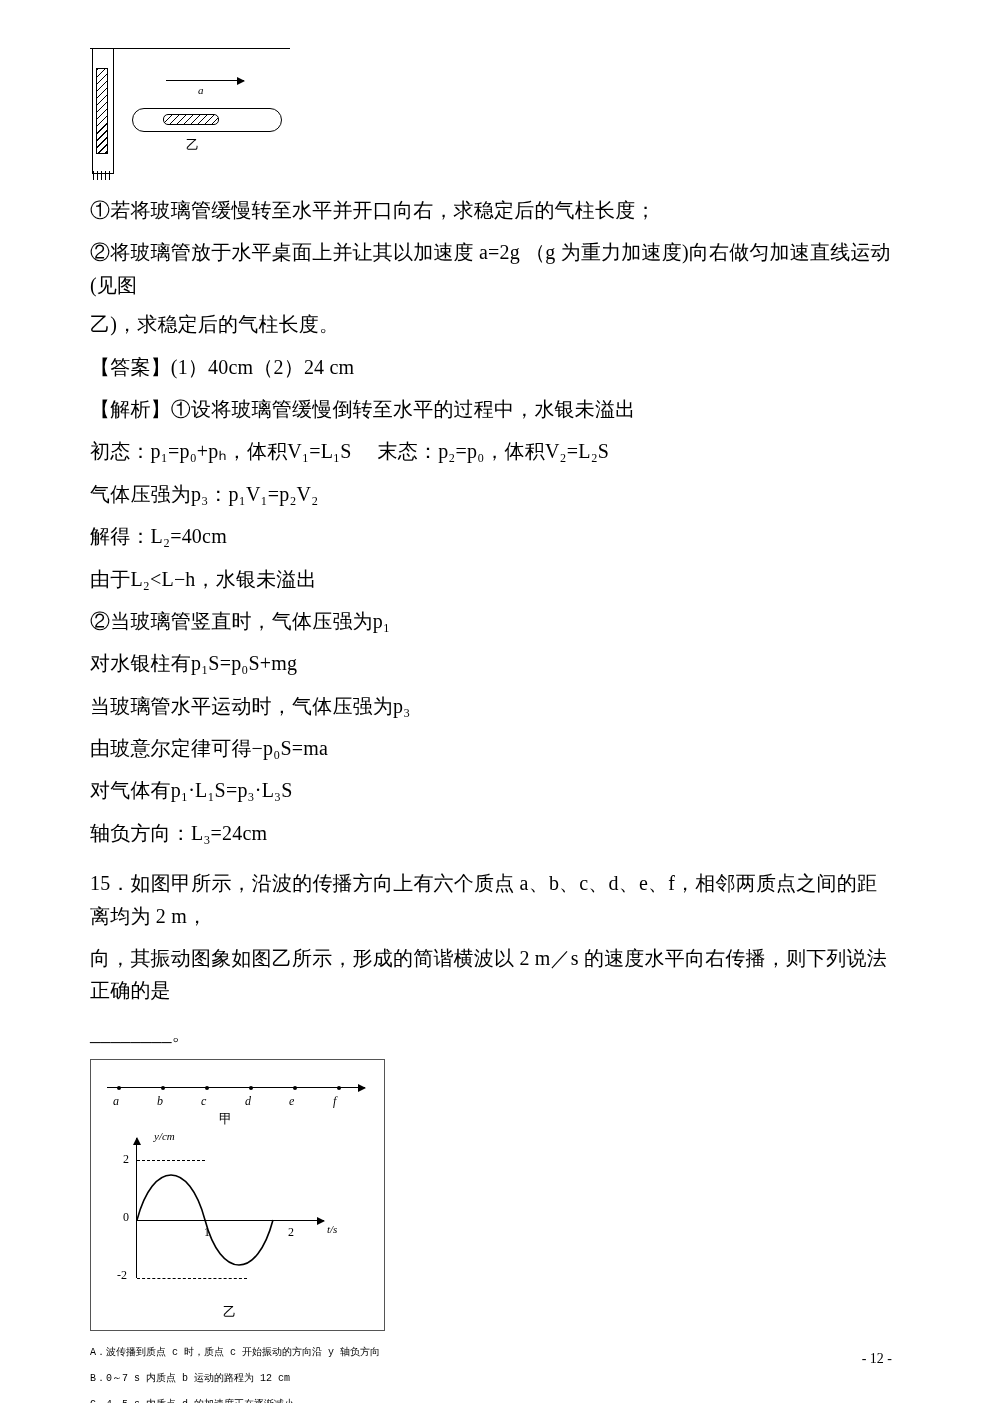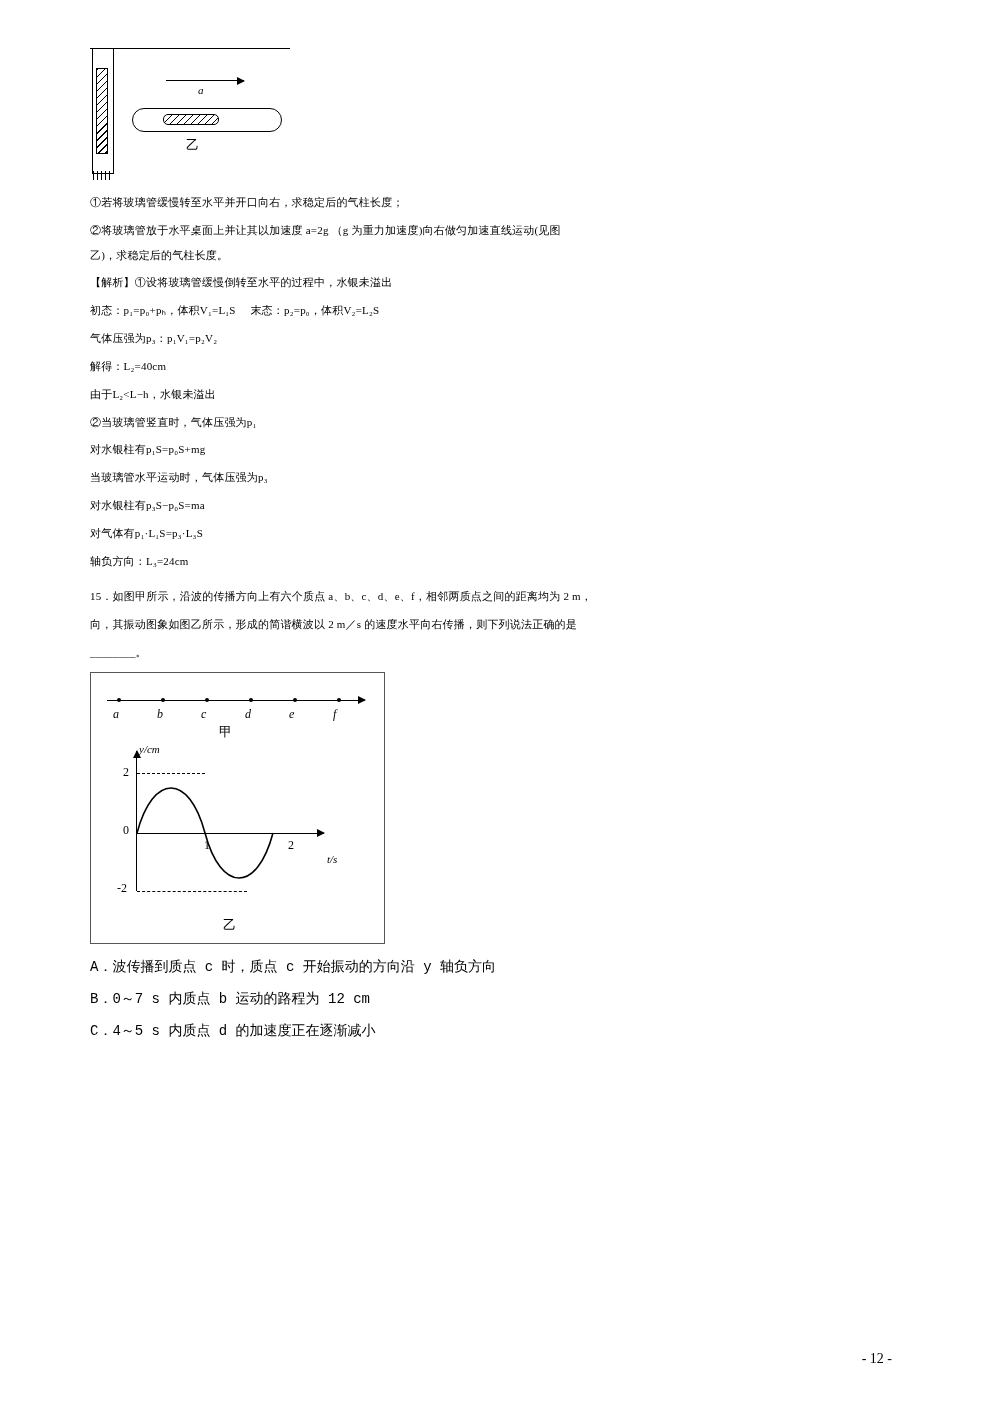--- a/index.html
+++ b/index.html
@@ -16,21 +16,21 @@
   }
   .page {
     position: absolute;
     left: 0; top: 0;
     width: 992px;
     height: 1403px;
     box-sizing: border-box;
     padding: 46px 100px 30px 90px;
   }
   .line {
-    font-size: 11px;
+    font-size: 20px;
     line-height: 1.62;
     margin: 0 0 10px 0;
     letter-spacing: 0.2px;
     white-space: pre-wrap;
   }
   .line.tight { margin-bottom: 7px; }
 
   
   .fig1 {
     position: relative;
@@ -207,21 +207,21 @@
   }
 
   .pagenum {
     position: absolute;
     right: 100px;
     bottom: 36px;
     font-size: 14px;
     font-family: "Liberation Serif", serif;
   }
   .qnum { margin-top: 18px; }
-  .opt { margin-bottom: 12px; font-family: "Liberation Mono", monospace; font-size: 14px; }
+  .opt { margin-bottom: 12px; font-family: "Liberation Mono", monospace; font-size: 10px; }
 </style>
 </head>
 <body>
 
 <div class="page">
 
   <div class="fig1">
     <div class="top-rail"></div>
     <div class="vtube-outer"></div>
     <div class="vtube-hatch"></div>
@@ -230,30 +230,31 @@
     <div class="htube-hatch"></div>
     <div class="arrow"></div>
     <div class="lbl-a">a</div>
     <div class="lbl-yi">乙</div>
   </div>
 
   <p class="line">①若将玻璃管缓慢转至水平并开口向右，求稳定后的气柱长度；</p>
   <p class="line tight">②将玻璃管放于水平桌面上并让其以加速度 a=2g （g 为重力加速度)向右做匀加速直线运动(见图</p>
   <p class="line">乙)，求稳定后的气柱长度。</p>
 
+  <p class="line">【答案】(1）40cm（2）24 cm</p>
 
   <p class="line">【解析】①设将玻璃管缓慢倒转至水平的过程中，水银未溢出</p>
   <p class="line">初态：p₁=p₀+pₕ，体积V₁=L₁S     末态：p₂=p₀，体积V₂=L₂S</p>
   <p class="line">气体压强为p₃：p₁V₁=p₂V₂</p>
   <p class="line">解得：L₂=40cm</p>
   <p class="line">由于L₂&lt;L−h，水银未溢出</p>
   <p class="line">②当玻璃管竖直时，气体压强为p₁</p>
   <p class="line">对水银柱有p₁S=p₀S+mg</p>
   <p class="line">当玻璃管水平运动时，气体压强为p₃</p>
-  <p class="line">对水银柱有p₃S−p₀S=ma</p>
+  <p class="line">由玻意尔定律可得−p₀S=ma</p>
   <p class="line">对气体有p₁·L₁S=p₃·L₃S</p>
   <p class="line">轴负方向：L₃=24cm</p>
 
   <p class="line qnum"><span>15．</span><span>如图甲所示，沿波的传播方向上有六个质点 a、b、c、d、e、f，相邻两质点之间的距离均为 2 m，</span></p>
   <p class="line">向，其振动图象如图乙所示，形成的简谐横波以 2 m／s 的速度水平向右传播，则下列说法正确的是</p>
   <p class="line">________。</p>
 
   <div class="fig2">
     <div class="dotline"></div>
 
@@ -269,22 +270,22 @@
     <div class="ptl" style="left:110px;">c</div>
     <div class="ptl" style="left:154px;">d</div>
     <div class="ptl" style="left:198px;">e</div>
     <div class="ptl" style="left:242px;">f</div>
 
     <div class="lbl-jia">甲</div>
 
     <div class="axis-y"></div>
     <div class="axis-x"></div>
 
-    <div class="axlabel" style="left:48px; top:70px;">y/cm</div>
-    <div class="axlabel" style="left:236px; top:180px;font-style:italic;">t/s</div>
+    <div class="axlabel" style="left:63px; top:70px;">y/cm</div>
+    <div class="axlabel" style="left:236px; top:163px;font-style:italic;">t/s</div>
 
     <div class="ticklbl" style="left:32px; top:92px;">2</div>
     <div class="ticklbl" style="left:32px; top:150px;">0</div>
     <div class="ticklbl" style="left:26px; top:208px;">-2</div>
 
     <div class="ticklbl" style="left:113px; top:165px;">1</div>
     <div class="ticklbl" style="left:197px; top:165px;">2</div>
 
     <div class="dashed-h" style="left:46px; top:100px; width:68px;"></div>
     <div class="dashed-h" style="left:46px; top:218px; width:110px;"></div>

